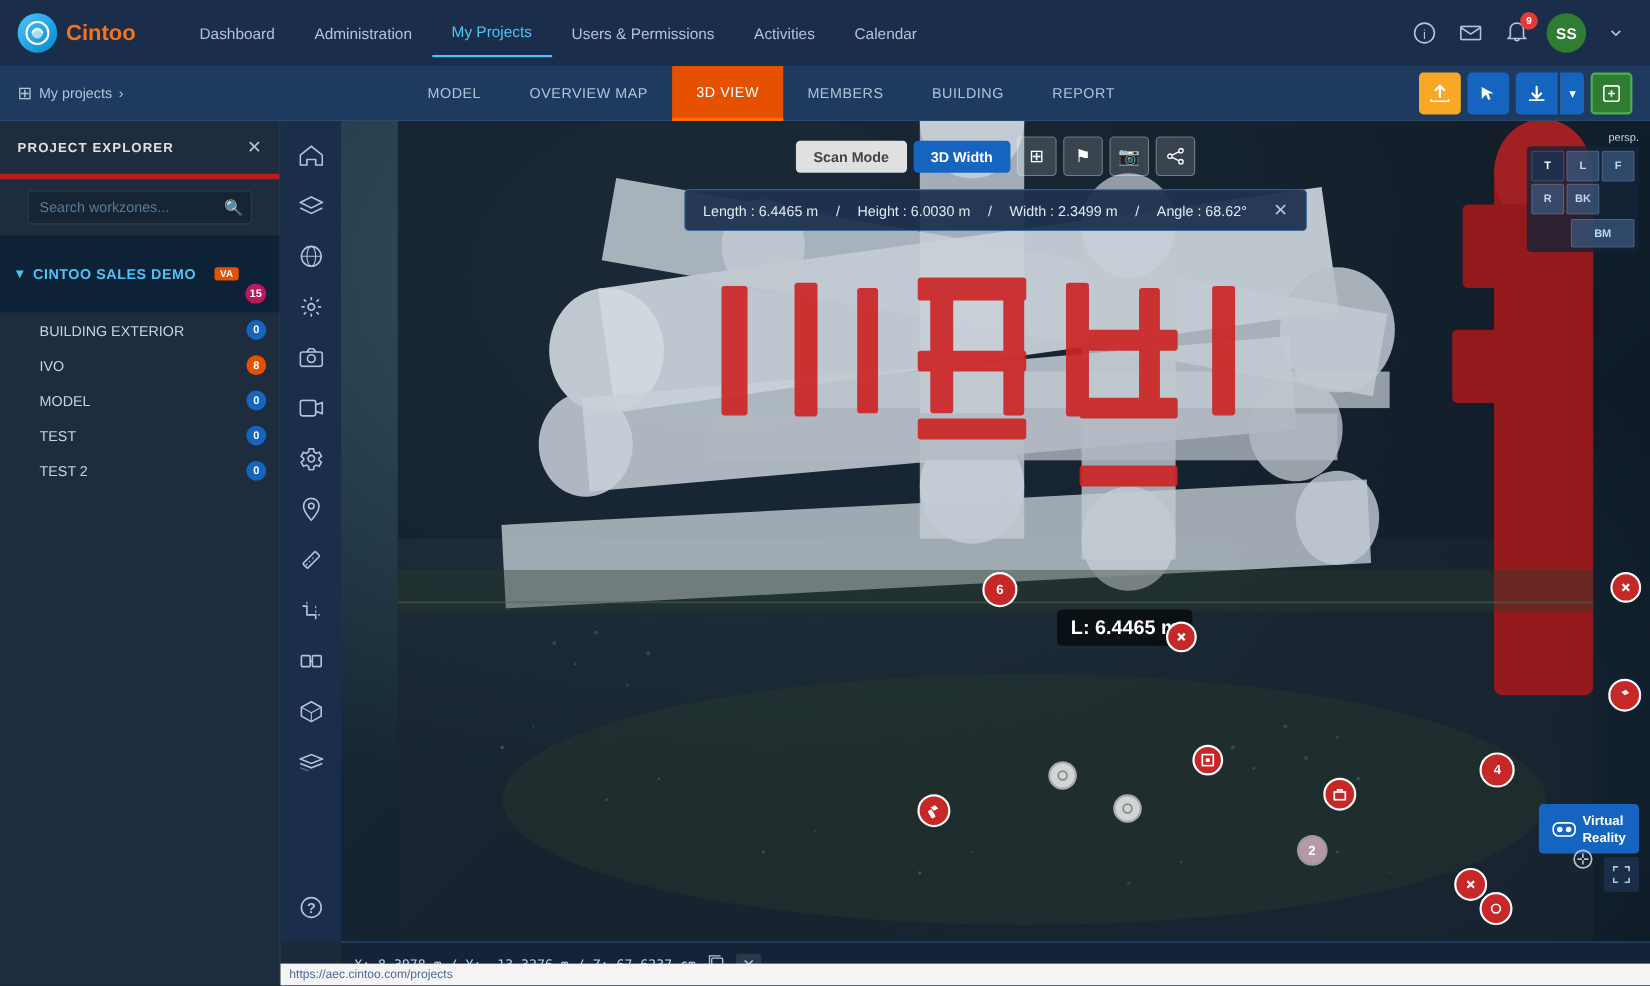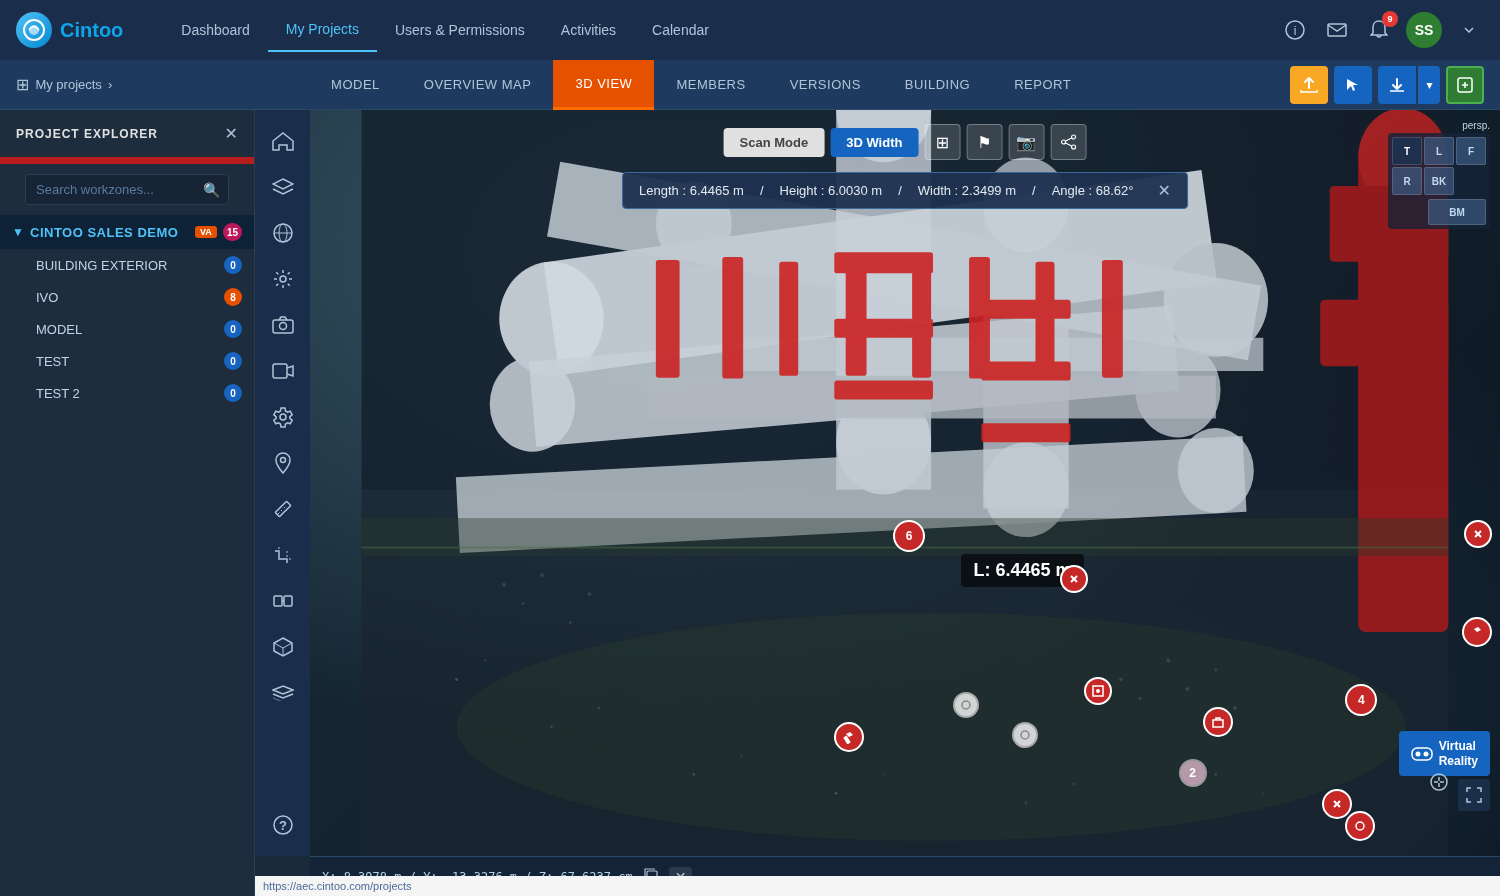--- a/index.html
+++ b/index.html
@@ -27,21 +27,21 @@
       border-radius: 50%;
       background: linear-gradient(135deg, #4fc3f7, #0288d1);
       display: flex;
       align-items: center;
       justify-content: center;
       color: white;
       font-size: 18px;
       font-weight: bold;
     }
     .logo-text {
-      color: #0ea5e9;
+      color: #f97316;
       font-size: 20px;
       font-weight: 600;
     }
     .nav-links {
       display: flex;
       align-items: center;
       gap: 0;
       flex: 1;
     }
     .nav-link {
@@ -213,21 +213,21 @@
       display: flex;
       flex-direction: column;
       flex-shrink: 0;
       border-right: 1px solid #2a3d52;
     }
     .sidebar-header {
       display: flex;
       align-items: center;
       justify-content: space-between;
       padding: 14px 16px;
-      border-bottom: 7px solid #b91c1c;
+      border-bottom: 5px solid #b91c1c;
     }
     .sidebar-title {
       color: #e0e0e0;
       font-size: 12px;
       font-weight: 700;
       letter-spacing: 1px;
       text-transform: uppercase;
     }
     .sidebar-close {
       color: #b0c4d8;
@@ -297,21 +297,21 @@
       font-size: 10px;
       font-weight: bold;
       min-width: 18px;
       height: 18px;
       border-radius: 9px;
       display: flex;
       align-items: center;
       justify-content: center;
       padding: 0 4px;
     }
-    .project-badge-num.orange { background: #be185d; }
+    .project-badge-num.orange { background: #be185d; margin-top: 36px; }
     .workzone-item {
       display: flex;
       align-items: center;
       padding: 7px 12px 7px 36px;
       cursor: pointer;
     }
     .workzone-name {
       font-size: 13px;
       color: #c0d4e8;
       flex: 1;
@@ -623,20 +623,21 @@
         <circle cx="11" cy="11" r="10" fill="none" stroke="white" stroke-width="2"></circle>
         <circle cx="11" cy="11" r="5" fill="white" opacity="0.6"></circle>
         <path d="M6 11 Q11 4 16 11" fill="none" stroke="white" stroke-width="1.5"></path>
       </svg>
     </div>
     <span class="logo-text">Cintoo</span>
   </div>
 
   <nav class="nav-links">
     <a class="nav-link">Dashboard</a>
+    <a class="nav-link">Administration</a>
     <a class="nav-link my-projects active">My Projects</a>
     <a class="nav-link">Users &amp; Permissions</a>
     <a class="nav-link">Activities</a>
     <a class="nav-link">Calendar</a>
   </nav>
 
   <div class="nav-right">
     <div class="nav-icon-btn">
       <svg width="20" height="20" viewBox="0 0 20 20" fill="#b0c4d8">
           <circle cx="10" cy="10" r="9" fill="none" stroke="#b0c4d8" stroke-width="1.5"></circle>
@@ -670,21 +671,20 @@
     <span class="breadcrumb-icon">⊞</span>
     <span>My projects</span>
     <span>›</span>
   </div>
 
   <div class="sub-tabs">
     <div class="sub-tab">MODEL</div>
     <div class="sub-tab">OVERVIEW MAP</div>
     <div class="sub-tab active">3D VIEW</div>
     <div class="sub-tab">MEMBERS</div>
-    <div class="sub-tab">VERSIONS</div>
     <div class="sub-tab">BUILDING</div>
     <div class="sub-tab">REPORT</div>
   </div>
 
   <div class="toolbar-right">
     <div class="tool-btn yellow">
       <svg width="20" height="18" viewBox="0 0 20 18" fill="none">
           <path d="M10 12V2M10 2L6 6M10 2L14 6" stroke="white" stroke-width="2" stroke-linecap="round"></path>
           <path d="M2 14V16H18V14" stroke="white" stroke-width="1.5"></path>
         </svg>

